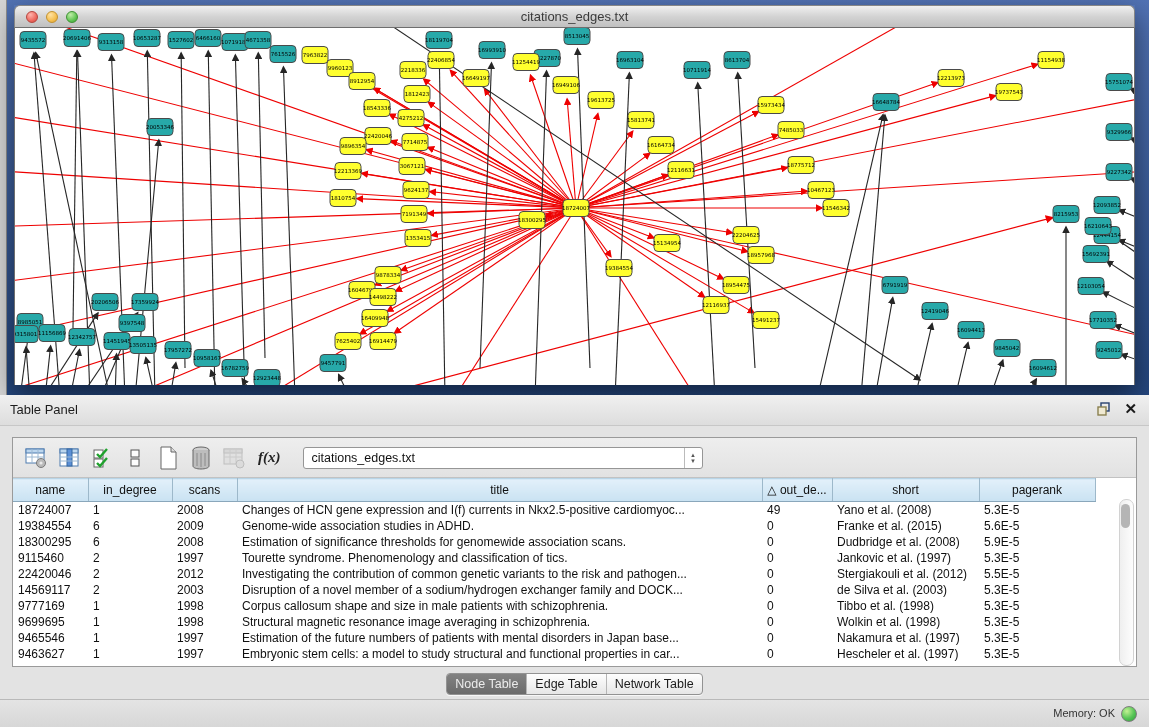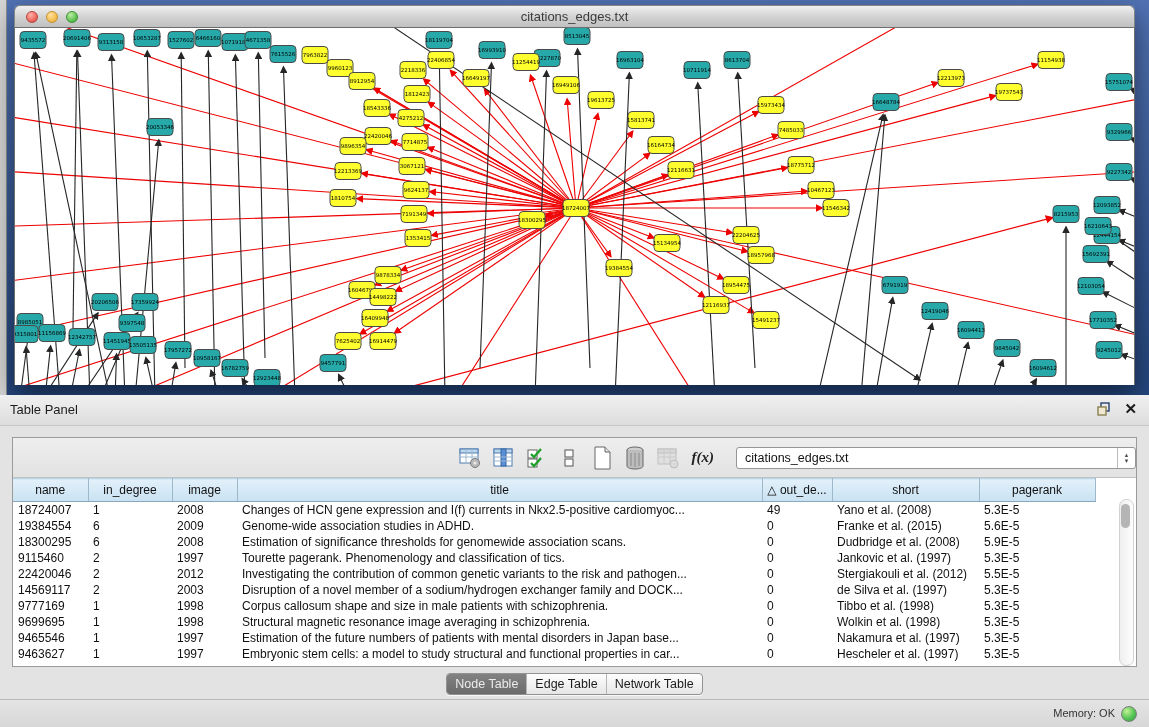--- a/index.html
+++ b/index.html
@@ -33,21 +33,21 @@
   .panel-header{position:relative;height:30px;background:linear-gradient(#f0f0f0,#ddd);
                 border-bottom:1px solid #c7c7c7;padding-left:24px;}
   .panel-title{position:absolute;left:10px;top:7px;font-size:13px;color:#1d1d1d;}
   .panel-actions{position:absolute;right:12px;top:6px;display:flex;gap:12px;align-items:center;}
   .float-glyph{width:16px;height:16px;display:inline-block;}
   .close-glyph{font-size:15px;font-weight:bold;color:#1a1a1a;line-height:16px;}
 
   .panel-box{position:absolute;left:12px;top:42px;width:1125px;height:230px;box-sizing:border-box;
              background:#fff;border:1px solid #9a9a9a;}
   .toolbar{position:relative;height:40px;background:linear-gradient(#eee,#e2e2e2);
-           border-bottom:1px solid #c2c2c2;display:flex;align-items:center;padding-left:10px;box-sizing:border-box;justify-content:flex-end;}
+           border-bottom:1px solid #c2c2c2;display:flex;align-items:center;padding-left:10px;box-sizing:border-box;}
   .tb-icon{width:26px;height:26px;margin-right:7px;display:flex;align-items:center;justify-content:center;}
   .fx{font-family:"Liberation Serif",serif;font-style:italic;font-weight:bold;font-size:15px;color:#222;margin:0 10px 0 4px;}
   .table-select{position:relative;margin-left:12px;width:400px;height:22px;box-sizing:border-box;
                 background:#fff;border:1px solid #969696;border-radius:3px;
                 font-size:12.5px;line-height:20px;padding-left:8px;color:#111;}
   .stepper{position:absolute;right:0;top:0;width:17px;height:20px;border-left:1px solid #bbb;
            display:flex;flex-direction:column;align-items:center;justify-content:center;color:#555;}
   .stepper span{font-size:6px;line-height:6px;}
 
   .grid-wrap{position:relative;height:188px;overflow:hidden;}
@@ -684,21 +684,21 @@
             <col style="width: 65px;">
             <col style="width: 525px;">
             <col style="width: 70px;">
             <col style="width: 147px;">
             <col style="width: 116px;">
           </colgroup>
           <thead>
             <tr>
               <th>name</th>
               <th>in_degree</th>
-              <th>image</th>
+              <th>scans</th>
               <th>title</th>
               <th>△ out_de...</th>
               <th>short</th>
               <th>pagerank</th>
             </tr>
           </thead>
           <tbody>
             <tr>
               <td>18724007</td>
               <td>1</td>
@@ -723,41 +723,41 @@
               <td>2008</td>
               <td>Estimation of significance thresholds for genomewide association scans.</td>
               <td>0</td>
               <td>Dudbridge et al. (2008)</td>
               <td>5.9E-5</td>
             </tr>
             <tr>
               <td>9115460</td>
               <td>2</td>
               <td>1997</td>
-              <td>Tourette pagerank. Phenomenology and classification of tics.</td>
+              <td>Tourette syndrome. Phenomenology and classification of tics.</td>
               <td>0</td>
               <td>Jankovic et al. (1997)</td>
               <td>5.3E-5</td>
             </tr>
             <tr>
               <td>22420046</td>
               <td>2</td>
               <td>2012</td>
               <td>Investigating the contribution of common genetic variants to the risk and pathogen...</td>
               <td>0</td>
               <td>Stergiakouli et al. (2012)</td>
               <td>5.5E-5</td>
             </tr>
             <tr>
               <td>14569117</td>
               <td>2</td>
               <td>2003</td>
               <td>Disruption of a novel member of a sodium/hydrogen exchanger family and DOCK...</td>
               <td>0</td>
-              <td>de Silva et al. (1997)</td>
+              <td>de Silva et al. (2003)</td>
               <td>5.3E-5</td>
             </tr>
             <tr>
               <td>9777169</td>
               <td>1</td>
               <td>1998</td>
               <td>Corpus callosum shape and size in male patients with schizophrenia.</td>
               <td>0</td>
               <td>Tibbo et al. (1998)</td>
               <td>5.3E-5</td>

